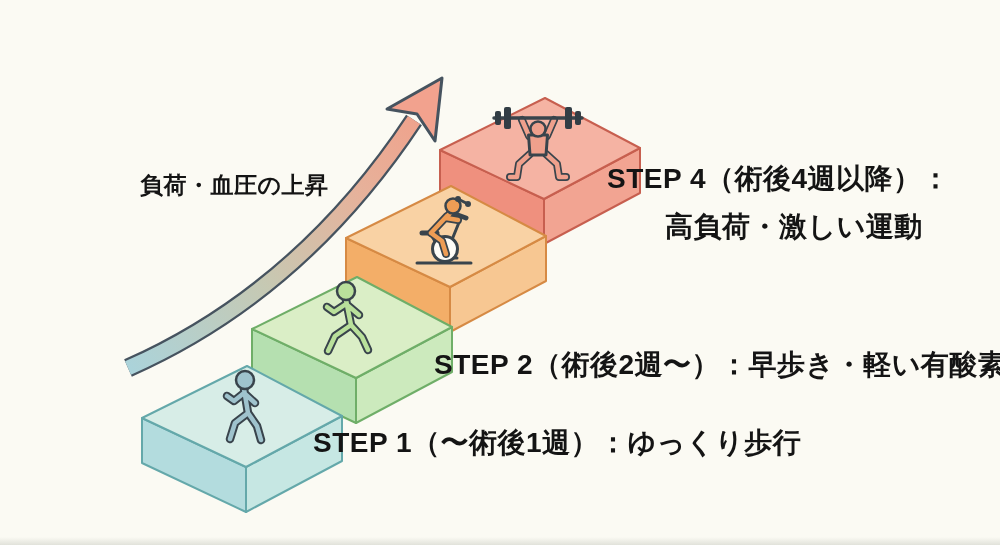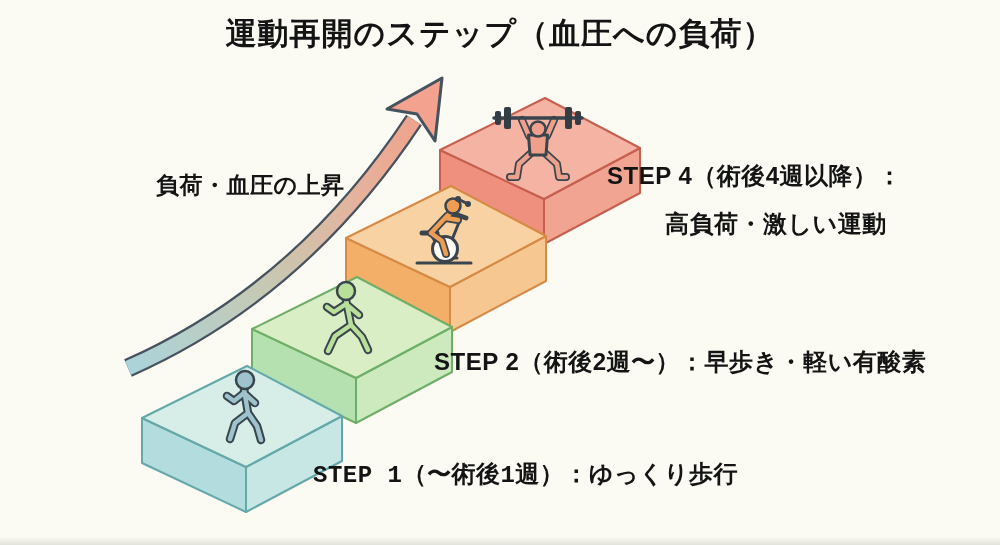--- a/index.html
+++ b/index.html
@@ -1,21 +1,21 @@
 <!DOCTYPE html>
 <html><head>
 <meta charset="utf-8">
 <style>
   html,body{margin:0;padding:0;background:#fbfaf3;}
   #stage{position:relative;width:1000px;height:545px;background:#fbfaf3;overflow:hidden;
          font-family:"Liberation Sans","DejaVu Sans",sans-serif;color:#141414;}
   svg{position:absolute;left:0;top:0;}
   .title{position:absolute;top:13px;left:0;width:100%;text-align:center;
          font-size:31px;font-weight:700;letter-spacing:1px;}
-  .label{position:absolute;font-weight:700;font-size:24px;letter-spacing:0.5px;white-space:nowrap;}
+  .label{position:absolute;font-weight:700;font-size:28px;letter-spacing:0.5px;white-space:nowrap;}
   .arrow-label{font-size:23px;}
   .bottom-shade{position:absolute;left:0;bottom:0;width:100%;height:8px;
          background:linear-gradient(to bottom,rgba(120,130,120,0),rgba(120,130,120,0.20));}
 </style>
 </head>
 <body>
 
 <div id="stage">
 
   <svg width="1000" height="545" viewBox="0 0 1000 545">
@@ -97,25 +97,24 @@
       <g>
         <path stroke-width="3.5" d="M-44,-57 L44,-57" stroke="#39444c"></path>
         <rect x="-34" y="-68" width="7" height="22" rx="2" stroke="none" fill="#323d45"></rect>
         <rect x="-43" y="-64" width="6" height="14" rx="2" stroke="none" fill="#323d45"></rect>
         <rect x="27" y="-68" width="7" height="22" rx="2" stroke="none" fill="#323d45"></rect>
         <rect x="37" y="-64" width="6" height="14" rx="2" stroke="none" fill="#323d45"></rect>
       </g>
     </g>
   </svg>
 
-  <div class="title">運動再開のステップ（血圧への負荷）</div>
 
-  <div class="label arrow-label" style="left:156px;top:170px;">負荷・血圧の上昇</div>
+  <div class="label arrow-label" style="left:140px;top:170px;">負荷・血圧の上昇</div>
 
-  <div class="label" style="left:313px;top:458px;font-family:Liberation Mono, monospace;">STEP 1（〜術後1週）：ゆっくり歩行</div>
+  <div class="label" style="left:313px;top:424px;">STEP 1（〜術後1週）：ゆっくり歩行</div>
 
   <div class="label" style="left:434px;top:346px;">STEP 2（術後2週〜）：早歩き・軽い有酸素</div>
 
 
   <div class="label" style="left:607px;top:160px;">STEP 4（術後4週以降）：</div>
 
   <div class="label" style="left:665px;top:190px;margin-top:18px;">高負荷・激しい運動</div>
 
   <div class="bottom-shade"></div>
 </div>

